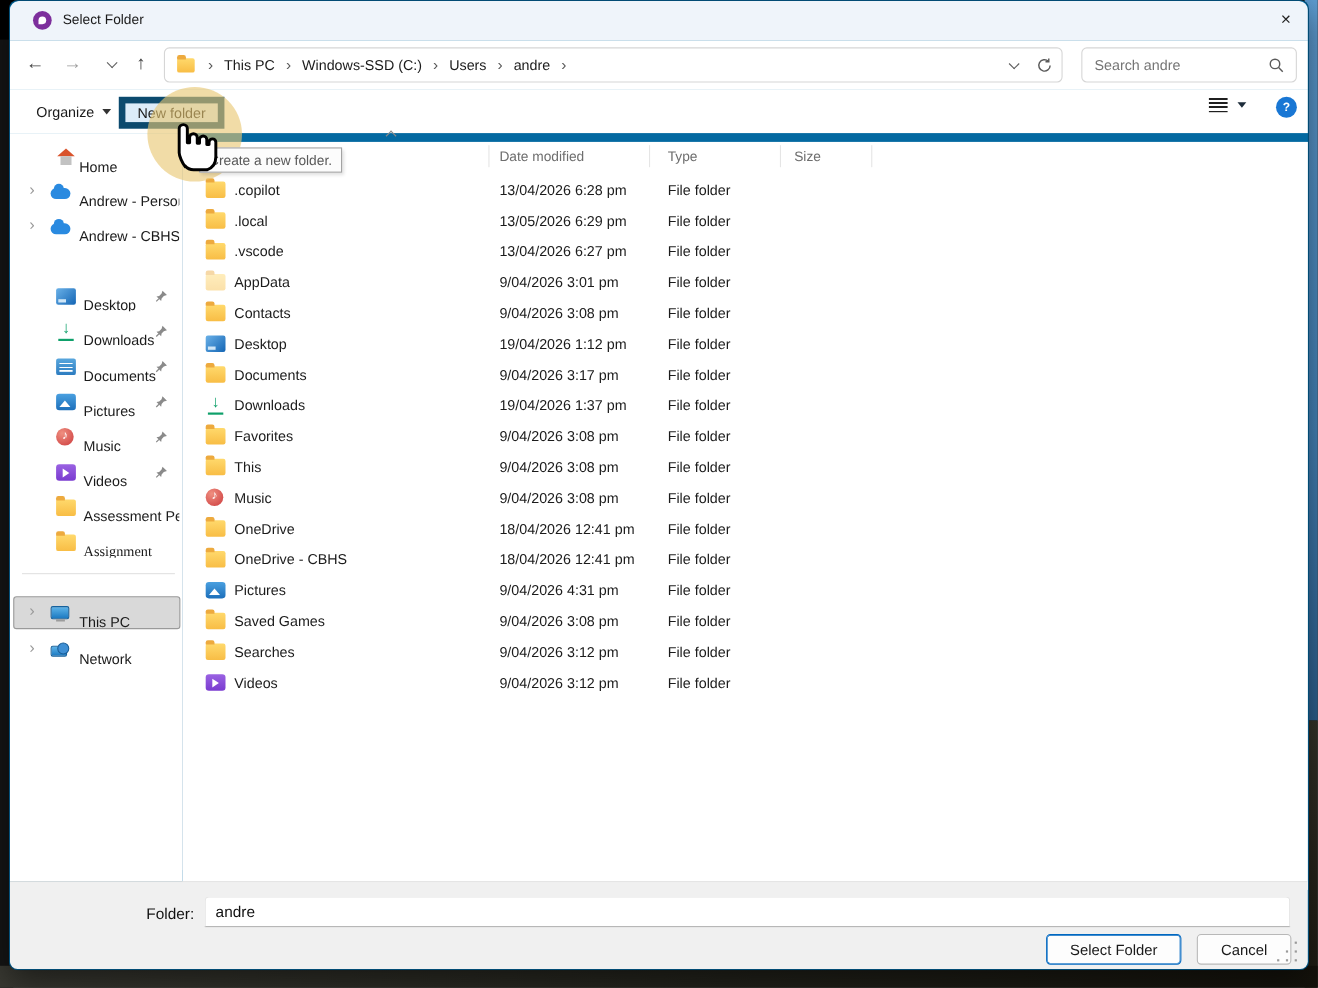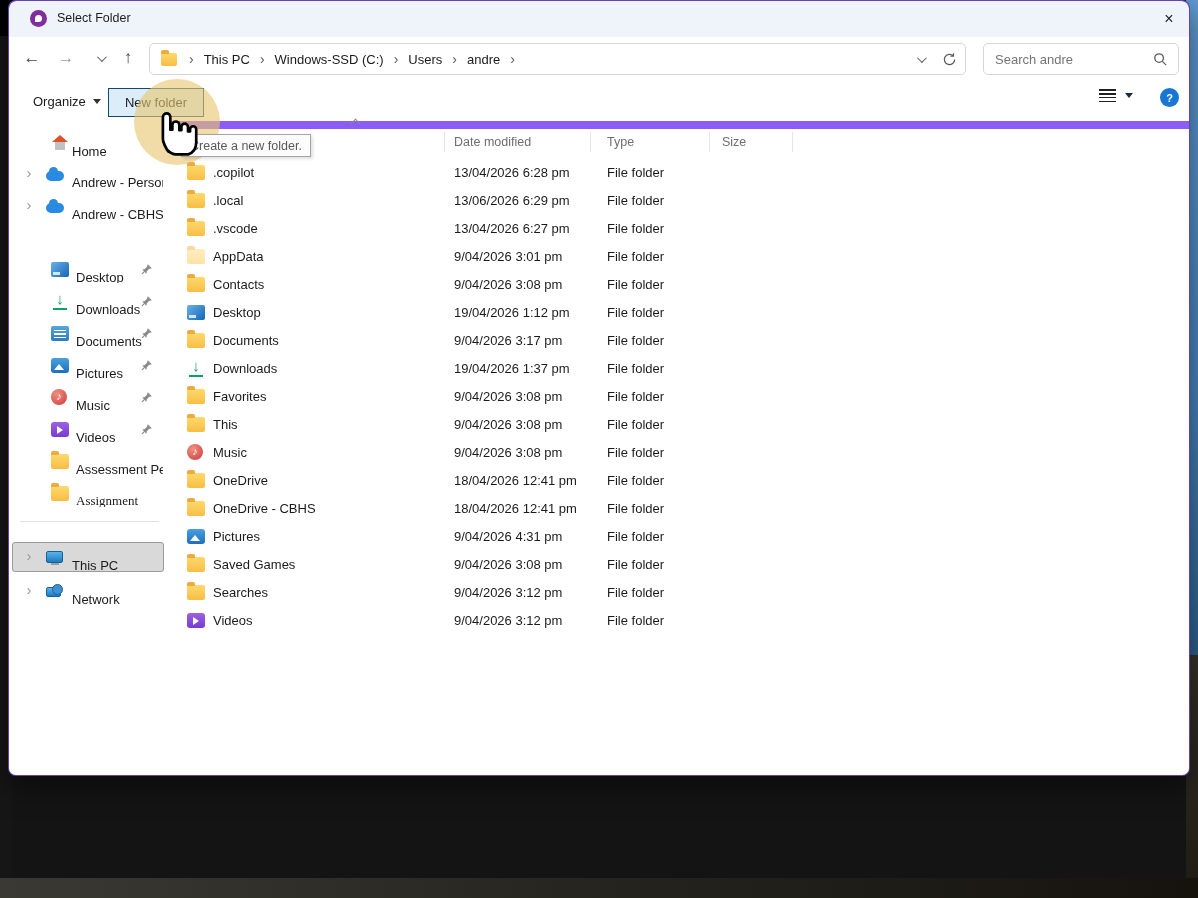--- a/index.html
+++ b/index.html
@@ -8,21 +8,21 @@
 
   
   .bg { position:absolute; z-index:0; }
   .bg-left      { left:0; top:0; width:12px; height:898px; background:#161616; }
   .bg-left-top  { left:0; top:0; width:13px; height:36px; background:#000; }
   .bg-right-sky { left:1186px; top:0; width:12px; height:655px; background:linear-gradient(#5e9dd2,#4584ba 60%,#2c608f); }
   .bg-right-gnd { left:1186px; top:655px; width:12px; height:243px; background:linear-gradient(#35332a,#1d1b12); }
   .bg-bottom    { left:0; top:878px; width:1198px; height:20px; background:linear-gradient(90deg,#3a3a33,#23231c 55%,#15130c); }
 
   
-  .dialog { position:absolute; left:8px; top:0; width:1182px; height:776px; background:#8b5cf6;
+  .dialog { position:absolute; left:8px; top:0; width:1182px; height:882px; background:#0369a1;
             border-radius:8px; box-shadow:0 10px 30px rgba(0,0,0,.5); z-index:1; overflow:hidden;
             border:1px solid rgba(0,0,0,.28); }
 
   
   .titlebar { position:absolute; left:0; top:0; width:100%; height:36px; background:#eff4fa;
               border-radius:8px 8px 0 0; }
   .app-icon { position:absolute; left:21px; top:9px; width:17px; height:17px; border-radius:50%;
               background:#7d2f9c; }
   .app-icon::before { content:""; position:absolute; left:5px; top:5px; width:7px; height:7px;
               background:#fff; border-radius:50% 50% 50% 0; }
@@ -56,21 +56,21 @@
   .searchbox input::placeholder { color:#757575; opacity:1; }
   .search-glyph { position:absolute; right:10px; top:8px; }
 
   
   .commandbar { position:absolute; left:0; top:80px; width:100%; height:40px; background:#fff; }
   .organize { position:absolute; left:18px; top:6px; height:28px; display:flex; align-items:center;
               gap:7px; font-size:13px; color:#1b1b1b; padding:0 6px; }
   .tri-down { width:0; height:0; border-left:4px solid transparent; border-right:4px solid transparent;
               border-top:5px solid #333; }
   .newfolder-btn { position:absolute; left:99px; top:7px; width:96px; height:29px;
-              background:#dcecf9; border:1px solid #0c4a6e; font-size:13px; color:#1b1b1b;
+              background:#dcecf9; border:6px solid #0c4a6e; font-size:13px; color:#1b1b1b;
               display:flex; align-items:center; justify-content:center; }
   .view-group { position:absolute; left:1090px; top:8px; display:flex; align-items:center; gap:9px; }
   .list-glyph { width:17px; height:13px;
               background:repeating-linear-gradient(to bottom,#1f1f1f 0 1.6px,transparent 1.6px 3.9px); }
   .view-caret { width:0; height:0; border-left:4px solid transparent; border-right:4px solid transparent;
               border-top:5px solid #1d2c3a; }
   .help-btn { position:absolute; left:1151px; top:7px; width:19px; height:19px; border-radius:50%;
               background:#1977d4; color:#fff; font-size:11px; font-weight:bold; display:flex;
               align-items:center; justify-content:center; }
 
@@ -354,21 +354,21 @@
     <div class="rows">
       <div class="frow">
         <span class="ic" data-icon="folder"></span>
         <span class="fcell c-name">.copilot</span>
         <span class="fcell c-date">13/04/2026 6:28 pm</span>
         <span class="fcell c-type">File folder</span>
       </div>
       <div class="frow">
         <span class="ic" data-icon="folder"></span>
         <span class="fcell c-name">.local</span>
-        <span class="fcell c-date">13/06/2026 6:29 pm</span>
+        <span class="fcell c-date">13/05/2026 6:29 pm</span>
         <span class="fcell c-type">File folder</span>
       </div>
       <div class="frow">
         <span class="ic" data-icon="folder"></span>
         <span class="fcell c-name">.vscode</span>
         <span class="fcell c-date">13/04/2026 6:27 pm</span>
         <span class="fcell c-type">File folder</span>
       </div>
       <div class="frow">
         <span class="ic" data-icon="folder-faded"></span>

